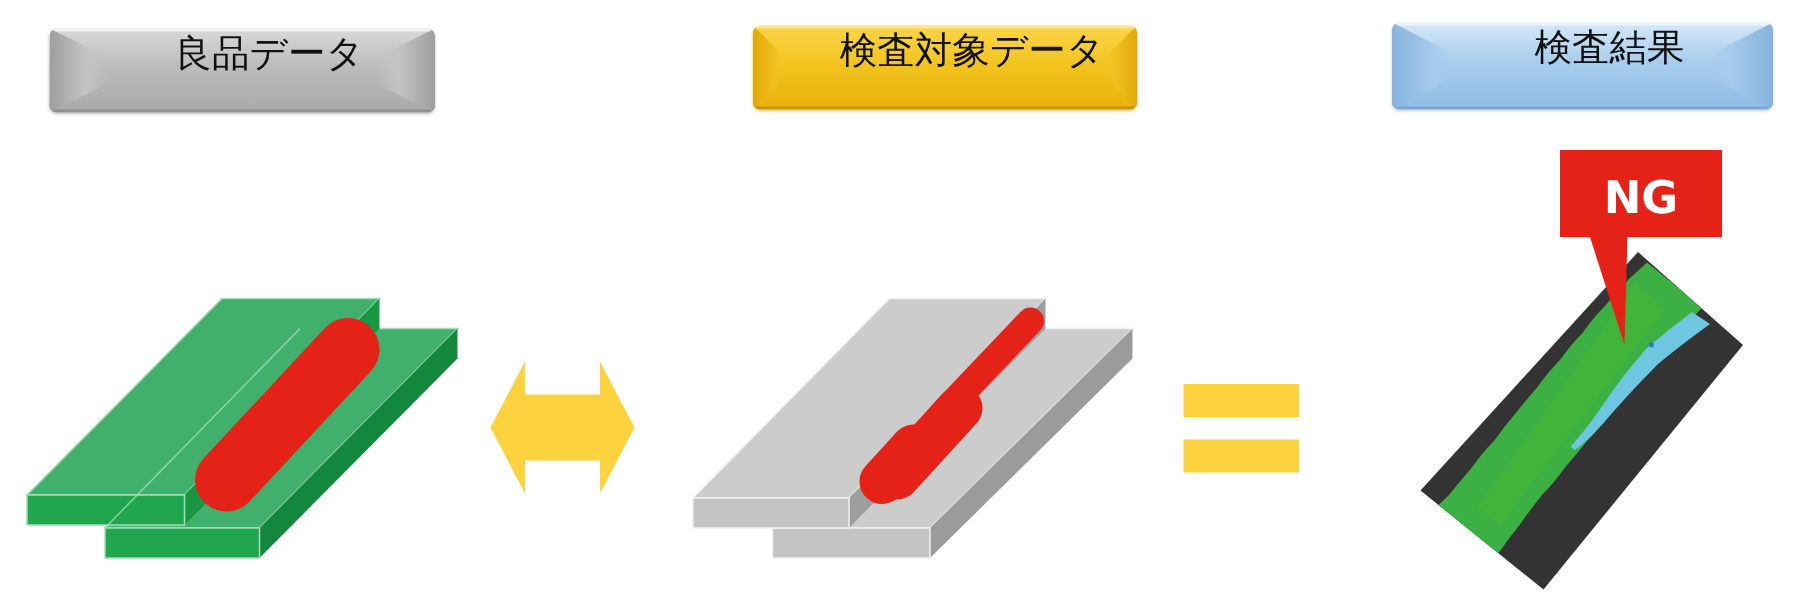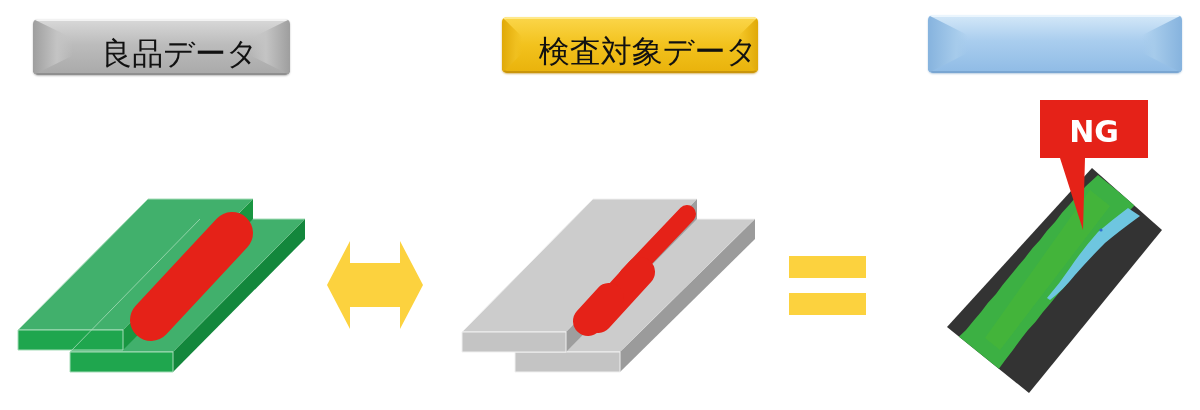--- a/index.html
+++ b/index.html
@@ -1,20 +1,20 @@
 <!DOCTYPE html>
 <html><head>
 <meta charset="utf-8">
 <style>
   html, body { margin:0; padding:0; background:#ffffff; }
   body { width:1200px; height:410px; position:relative; overflow:hidden;
          font-family:"DejaVu Sans", "Liberation Sans", sans-serif; }
   .badge { position:absolute; height:56px; border-radius:5px; box-sizing:border-box;
-           display:flex; align-items:flex-end; justify-content:center;
-           font-size:31px; color:#111; letter-spacing:0px;padding-left:36px; }
+           display:flex; align-items:flex-start; justify-content:center;
+           font-size:25px; color:#111; letter-spacing:0px;padding-left:36px; }
   .badge .bevel-l, .badge .bevel-r { position:absolute; top:0; bottom:0; width:40px; }
   .badge .bevel-l { left:0; border-radius:5px 0 0 5px; }
   .badge .bevel-r { right:0; border-radius:0 5px 5px 0; }
   .badge span.label { position:relative; z-index:2; }
   #badge-good { left:33px; top:19px; width:257px;
     background:linear-gradient(#d9d9d9 0%, #bcbcbc 45%, #a9a9a9 100%);
     box-shadow: inset 0 2px 0 #f2f2f2, inset 0 -2px 0 #8f8f8f, 0 1px 2px #bbb; }
   #badge-good .bevel-l { background:linear-gradient(90deg,#9e9e9e,#c4c4c4 60%, transparent); clip-path:polygon(0 0,100% 35%,100% 65%,0 100%); }
   #badge-good .bevel-r { background:linear-gradient(270deg,#9e9e9e,#c4c4c4 60%, transparent); clip-path:polygon(100% 0,0 35%,0 65%,100% 100%); }
   #badge-target { left:480px; top:17px; width:256px;
@@ -39,20 +39,21 @@
   <span class="label">良品データ</span>
 </div>
 <div class="badge" id="badge-target">
   <div class="bevel-l"></div>
   <div class="bevel-r"></div>
   <span class="label">検査対象データ</span>
 </div>
 <div class="badge" id="badge-result">
   <div class="bevel-l"></div>
   <div class="bevel-r"></div>
+  <span class="label">検査結果</span>
 </div>
 
 <svg class="scene" width="1200" height="410" viewBox="0 0 1200 410" xmlns="http://www.w3.org/2000/svg">
 
   <g>
 
     <polygon points="70,352 200,219 305,219 173,352" fill="#41b06c" stroke="#a6dcb8" stroke-width="1"></polygon>
     <polygon points="173,352 305,219 305,239 173,372" fill="#13873c"></polygon>
     <polygon points="70,352 173,352 173,372 70,372" fill="#1fa64e" stroke="#a6dcb8" stroke-width="1"></polygon>
 

